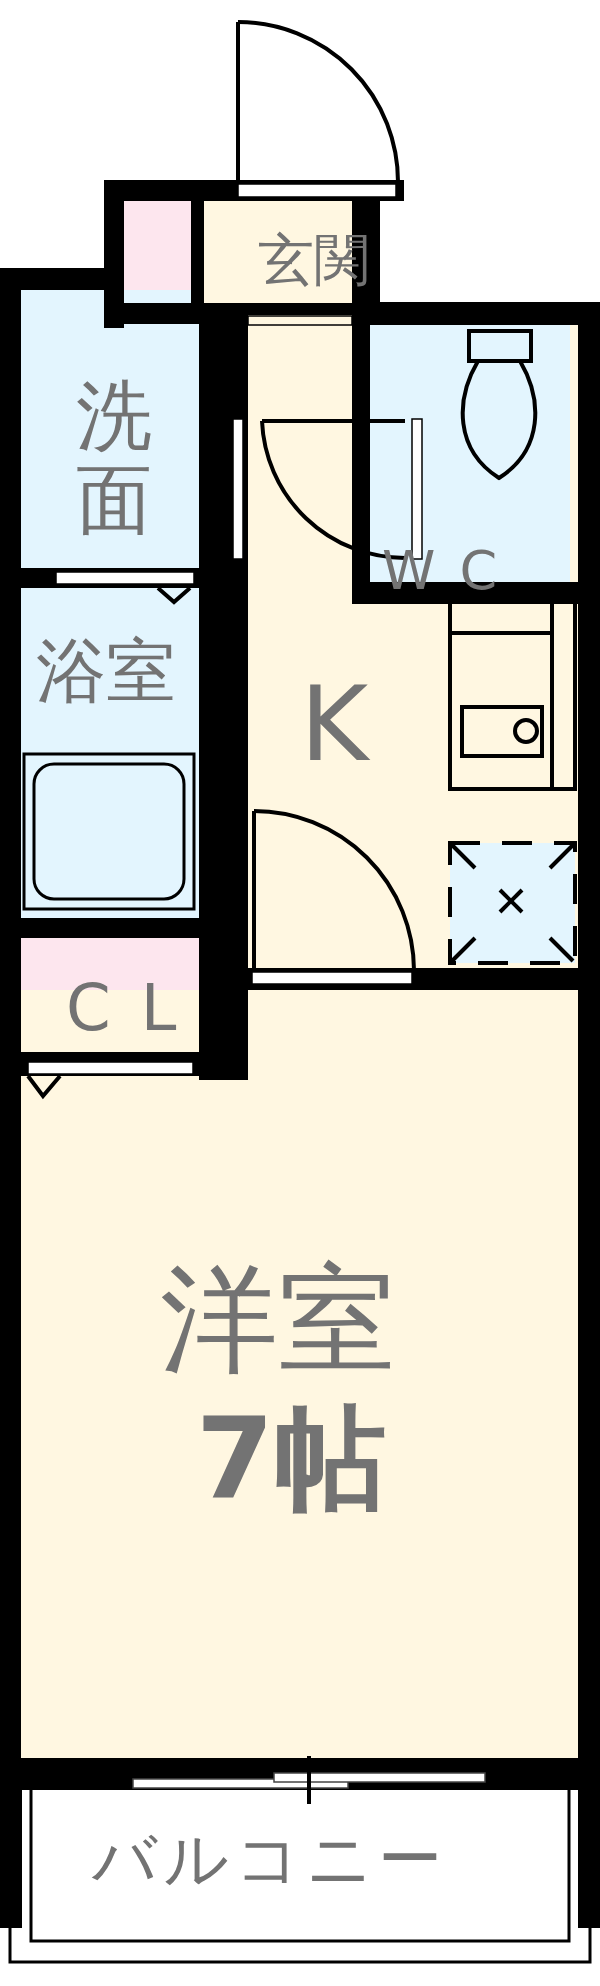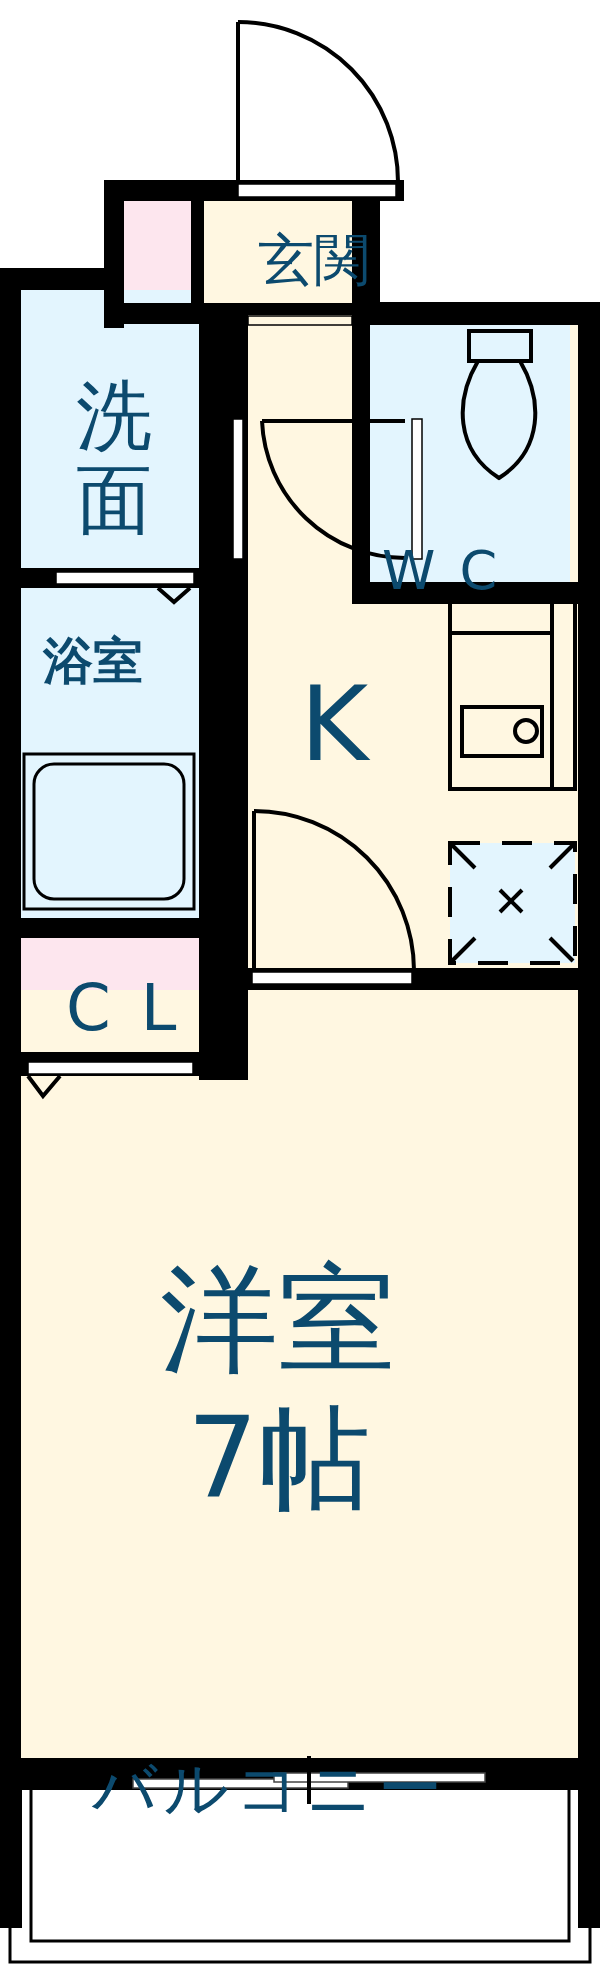--- a/index.html
+++ b/index.html
@@ -1,19 +1,19 @@
 <!DOCTYPE html>
 <html><head>
 <meta charset="utf-8">
 <style>
   html, body { margin: 0; padding: 0; background: #ffffff; }
   body { width: 600px; height: 1986px; position: relative; overflow: hidden;
          font-family: "DejaVu Sans", "Liberation Sans", sans-serif; }
   svg { position: absolute; left: 0; top: 0; }
-  .lbl { position: absolute; color: #0c4a6e; text-align: right; line-height: 1; white-space: nowrap; }
+  .lbl { position: absolute; color: #737373; text-align: right; line-height: 1; white-space: nowrap; }
 </style>
 </head>
 <body>
 
 <svg width="600" height="1986" viewBox="0 0 600 1986">
 
   <g fill="none" stroke="#000" stroke-width="4">
     <line x1="238" y1="22" x2="238" y2="183"></line>
     <path d="M238 22 A160 160 0 0 1 398 183"></path>
   </g>
@@ -149,22 +149,22 @@
   </g>
 </svg>
 
 <div class="lbl" style="left:258px; top:232px; font-size:56px;">玄関</div>
 
 <div class="lbl" style="left:76px; top:378px; font-size:76px;">洗</div>
 <div class="lbl" style="left:76px; top:462px; font-size:76px;">面</div>
 
 <div class="lbl" style="left:382px; top:503px; font-size:54px; letter-spacing:24px;margin-top:41px;">WC</div>
 
-<div class="lbl" style="left:43px; top:636px; font-size:50px;font-weight:bold;">浴室</div>
+<div class="lbl" style="left:36px; top:636px; font-size:70px;">浴室</div>
 
 <div class="lbl" style="left:300px; top:672px; font-size:104px;">K</div>
 
 <div class="lbl" style="left:66px; top:976px; font-size:64px; letter-spacing:30px;">CL</div>
 
 <div class="lbl" style="left:160px; top:1260px; font-size:118px;">洋室</div>
-<div class="lbl" style="left:187px; top:1402px; font-size:112px;">7帖</div>
+<div class="lbl" style="left:196px; top:1402px; font-size:112px;font-weight:bold;">7帖</div>
 
-<div class="lbl" style="left:92px; top:1756px; font-size:64px; letter-spacing:6px;">バルコニー</div>
+<div class="lbl" style="left:92px; top:1832px; font-size:64px; letter-spacing:6px;font-family:Liberation Mono, monospace;">バルコニー</div>
 
 </body></html>

